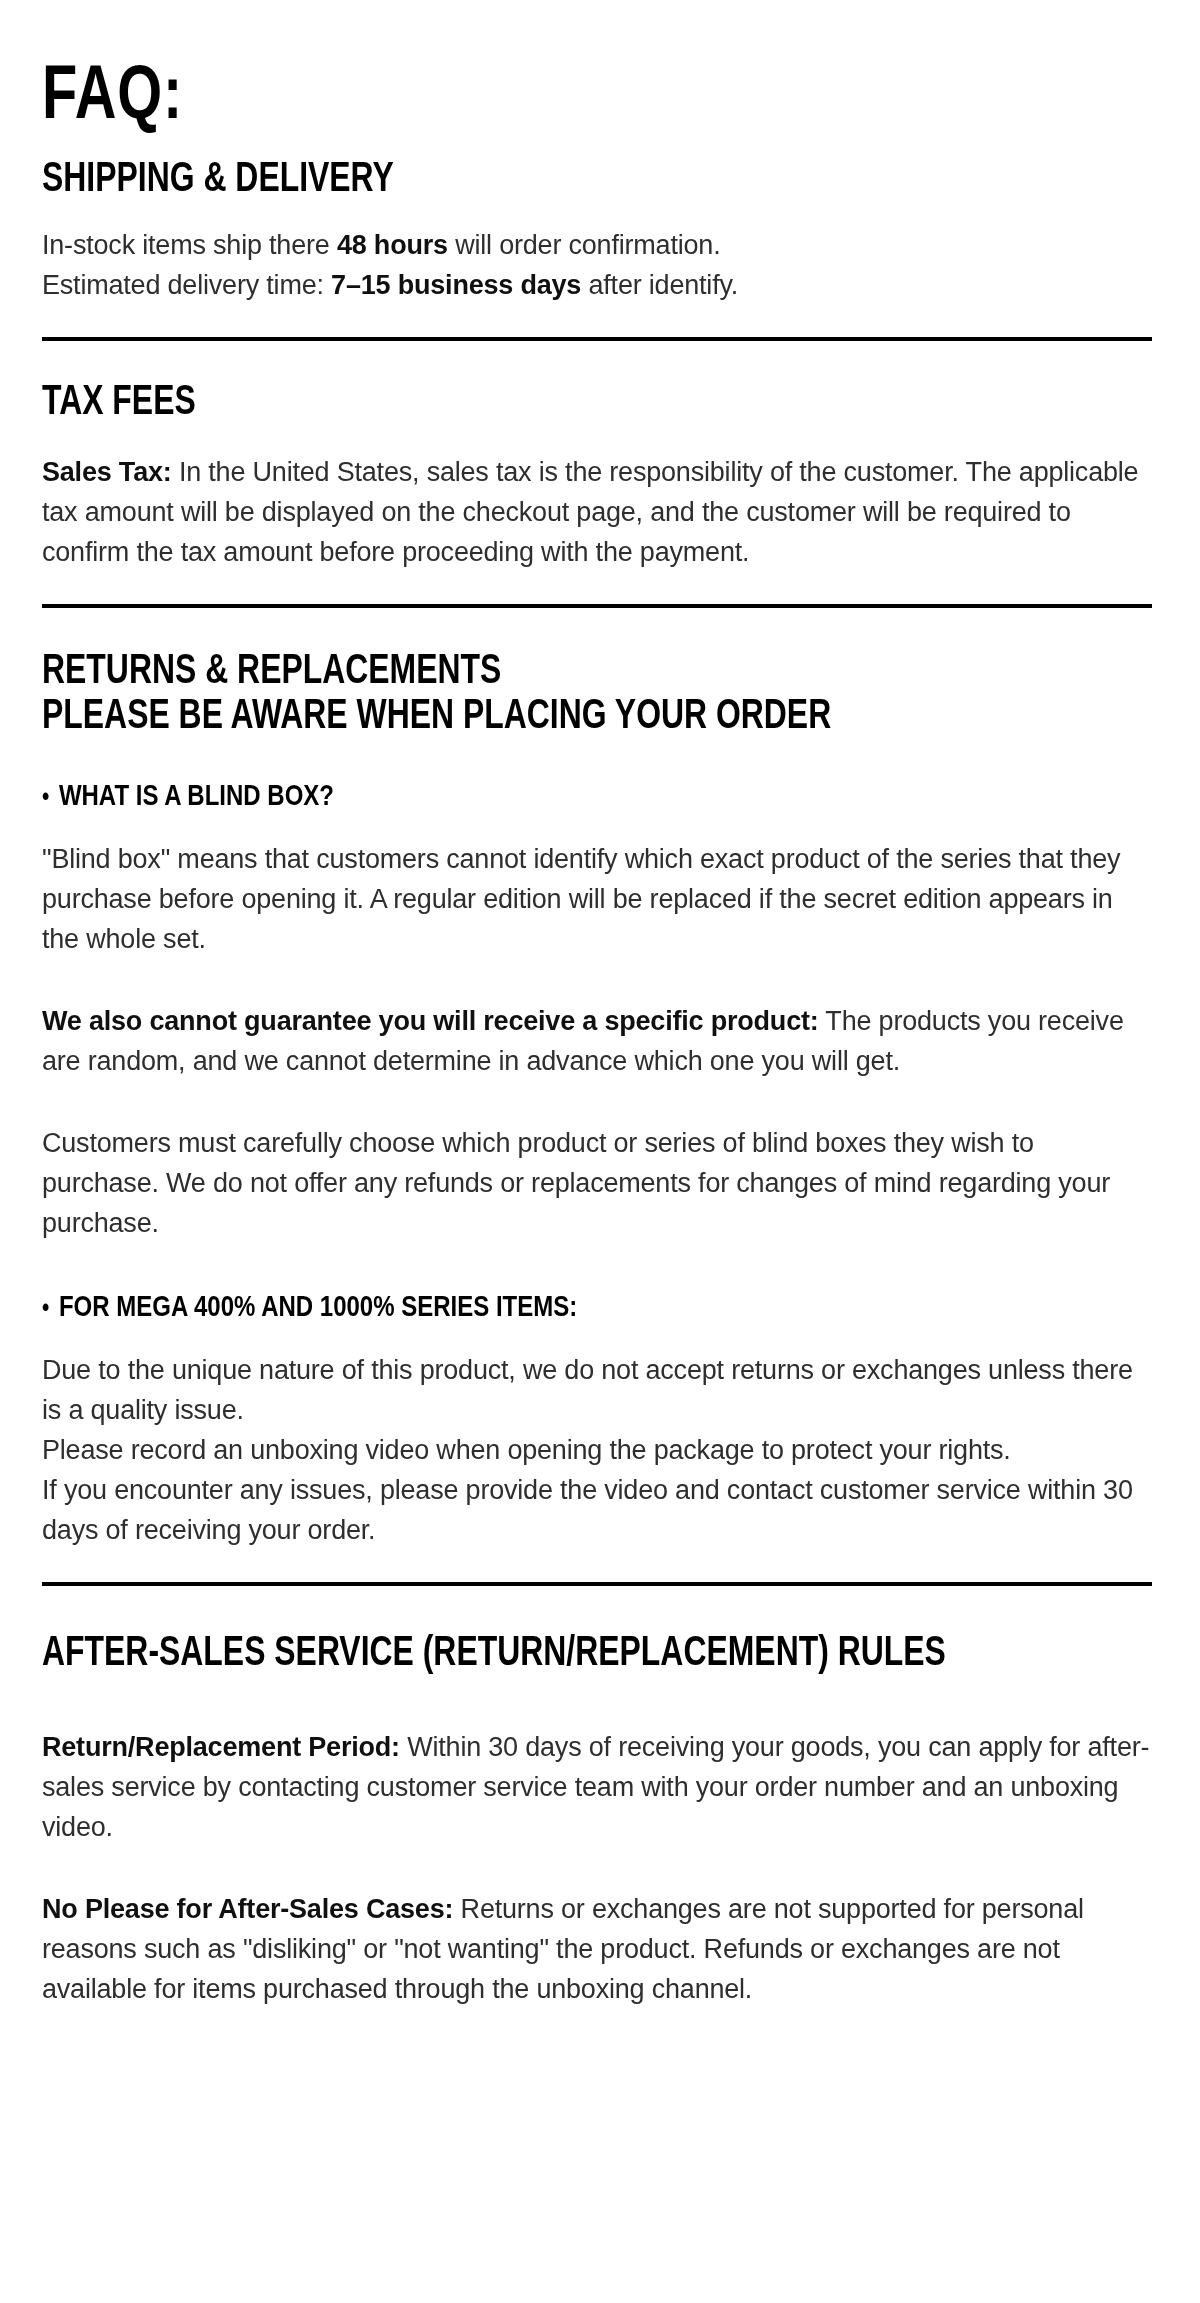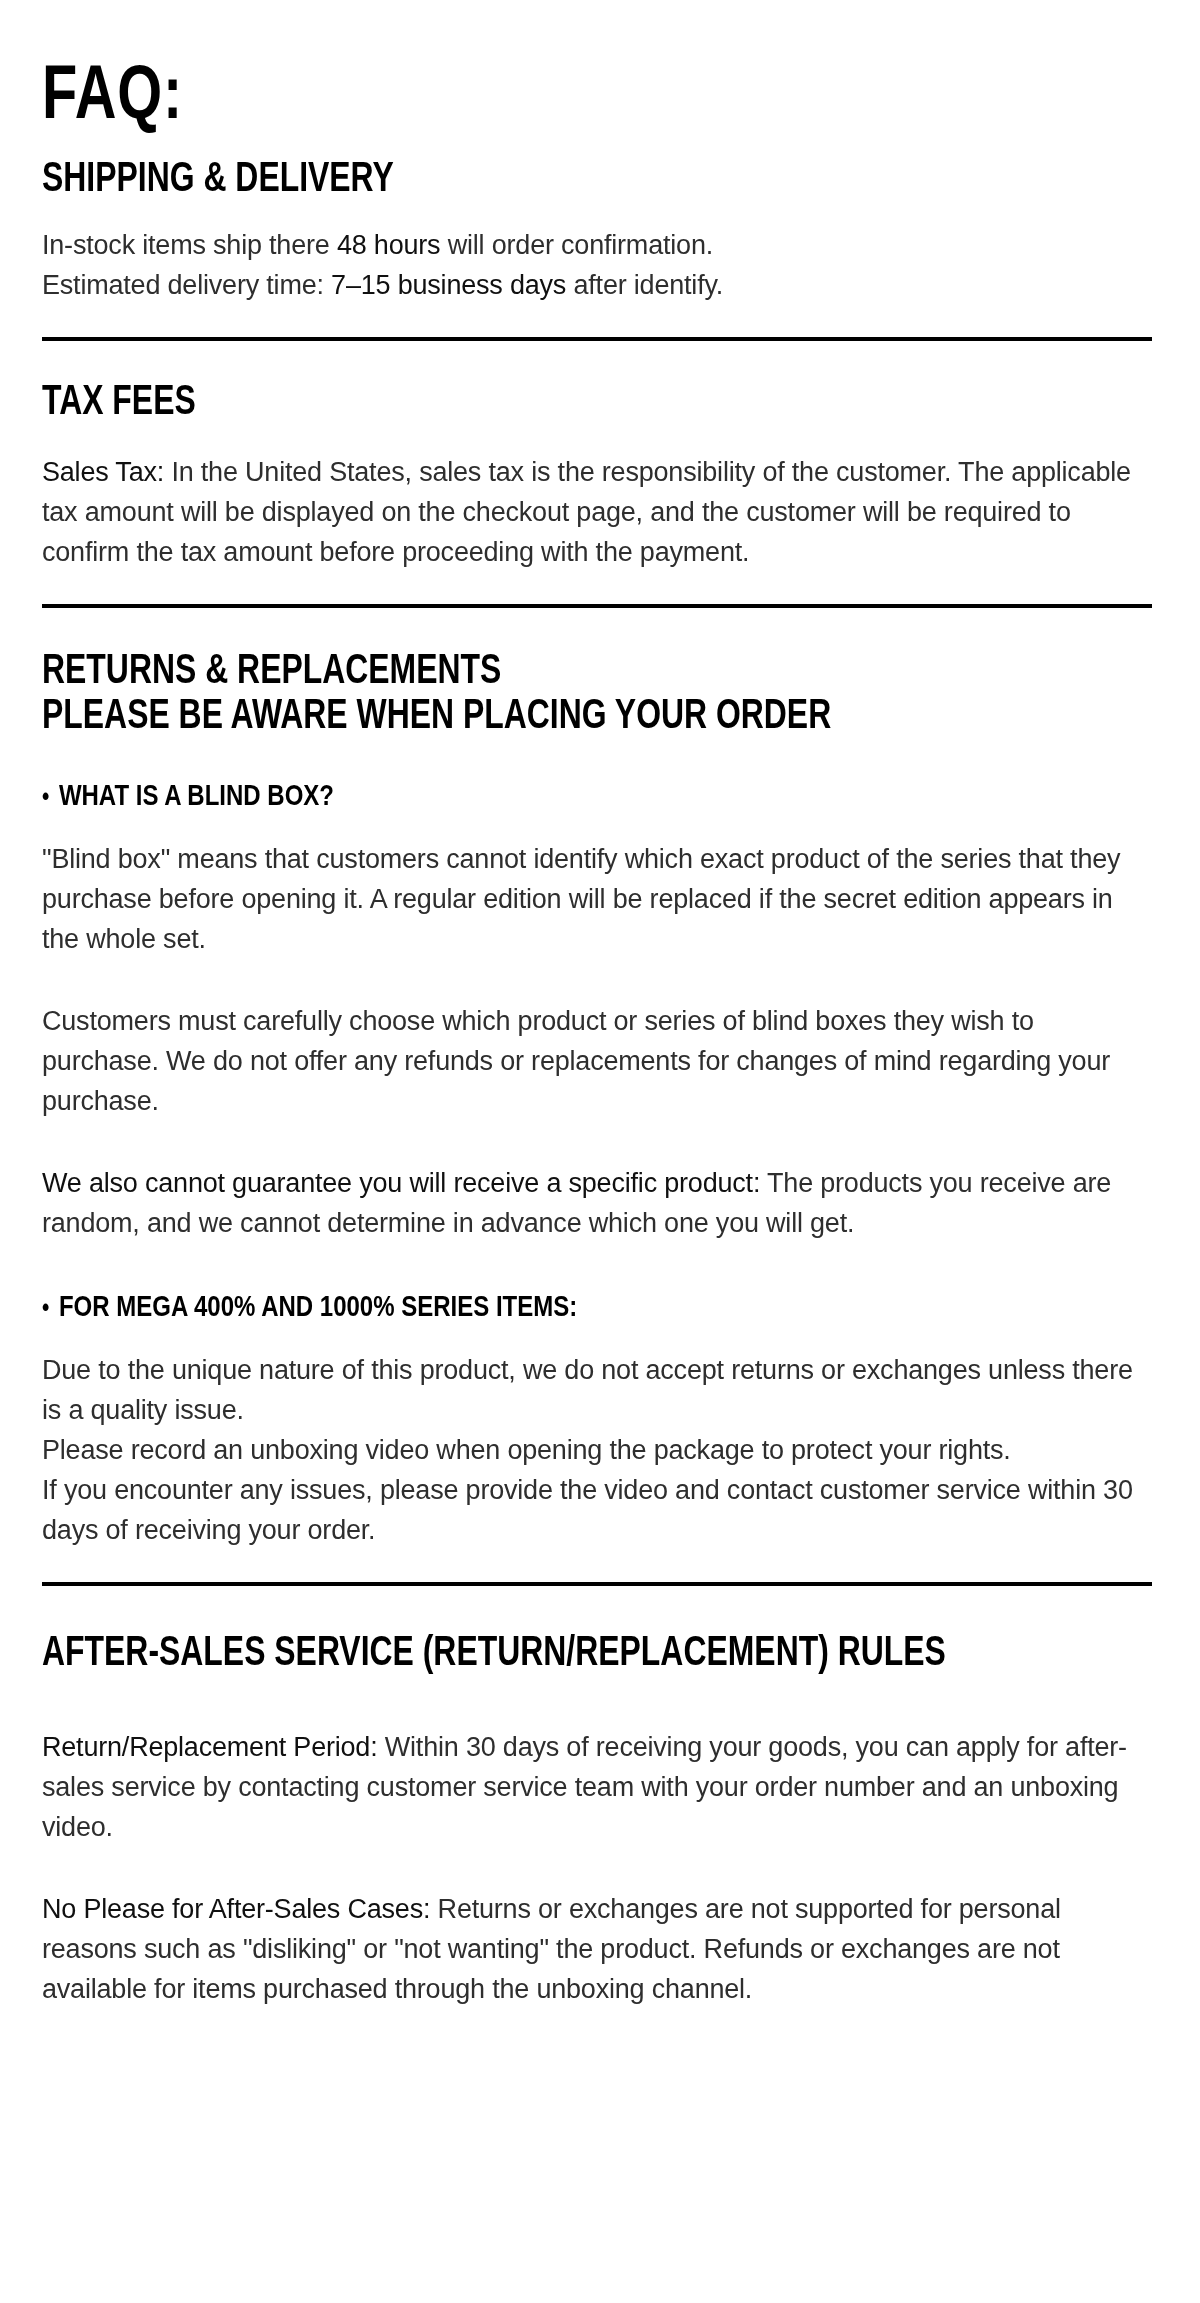--- a/index.html
+++ b/index.html
@@ -69,21 +69,21 @@
     line-height: 40px;
     color: #2e2e2e;
     letter-spacing: -0.2px;
   }
   .body-text.first { margin-top: 26px; }
   .body-text.tight { margin-top: 26px; }
   .body-text.after-heading { margin-top: 30px; }
   .body-text.after-heading-lg { margin-top: 54px; }
   .body-text strong,
   .body-text b {
-    font-weight: 400;
+    font-weight: 700;
     color: #101010;
   }
   .line { display: block; }
   .divider {
     border: 0;
     height: 0;
     border-top: 4px solid #000000;
     margin: 32px 0 0 0;
   }
 </style>
@@ -115,23 +115,23 @@
     <h2 class="section-heading mt-md">
       <span class="hline">RETURNS &amp; REPLACEMENTS</span>
       <span class="hline">PLEASE BE AWARE WHEN PLACING YOUR ORDER</span>
     </h2>
 
     <h3 class="bullet-heading mt-md"><span class="bullet">•</span><span>WHAT IS A BLIND BOX?</span></h3>
 
     <p class="body-text tight">"Blind box" means that customers cannot identify which exact product of the series that they purchase before opening it. A regular edition will be replaced if the secret edition appears in the whole set.</p>
 
 
+    <p class="body-text"><strong>We also cannot guarantee you will receive a specific product:</strong><span> The products you receive are random, and we cannot determine in advance which one you will get.</span></p>
+
     <p class="body-text">Customers must carefully choose which product or series of blind boxes they wish to purchase. We do not offer any refunds or replacements for changes of mind regarding your purchase.</p>
-
-    <p class="body-text"><strong>We also cannot guarantee you will receive a specific product:</strong><span> The products you receive are random, and we cannot determine in advance which one you will get.</span></p>
 
     <h3 class="bullet-heading space-above"><span class="bullet">•</span><span>FOR MEGA 400% AND 1000% SERIES ITEMS:</span></h3>
 
     <p class="body-text tight">
       <span class="line">Due to the unique nature of this product, we do not accept returns or exchanges unless there is a quality issue.</span>
       <span class="line">Please record an unboxing video when opening the package to protect your rights.</span>
       <span class="line">If you encounter any issues, please provide the video and contact customer service within 30 days of receiving your order.</span>
     </p>
   </section>
 

